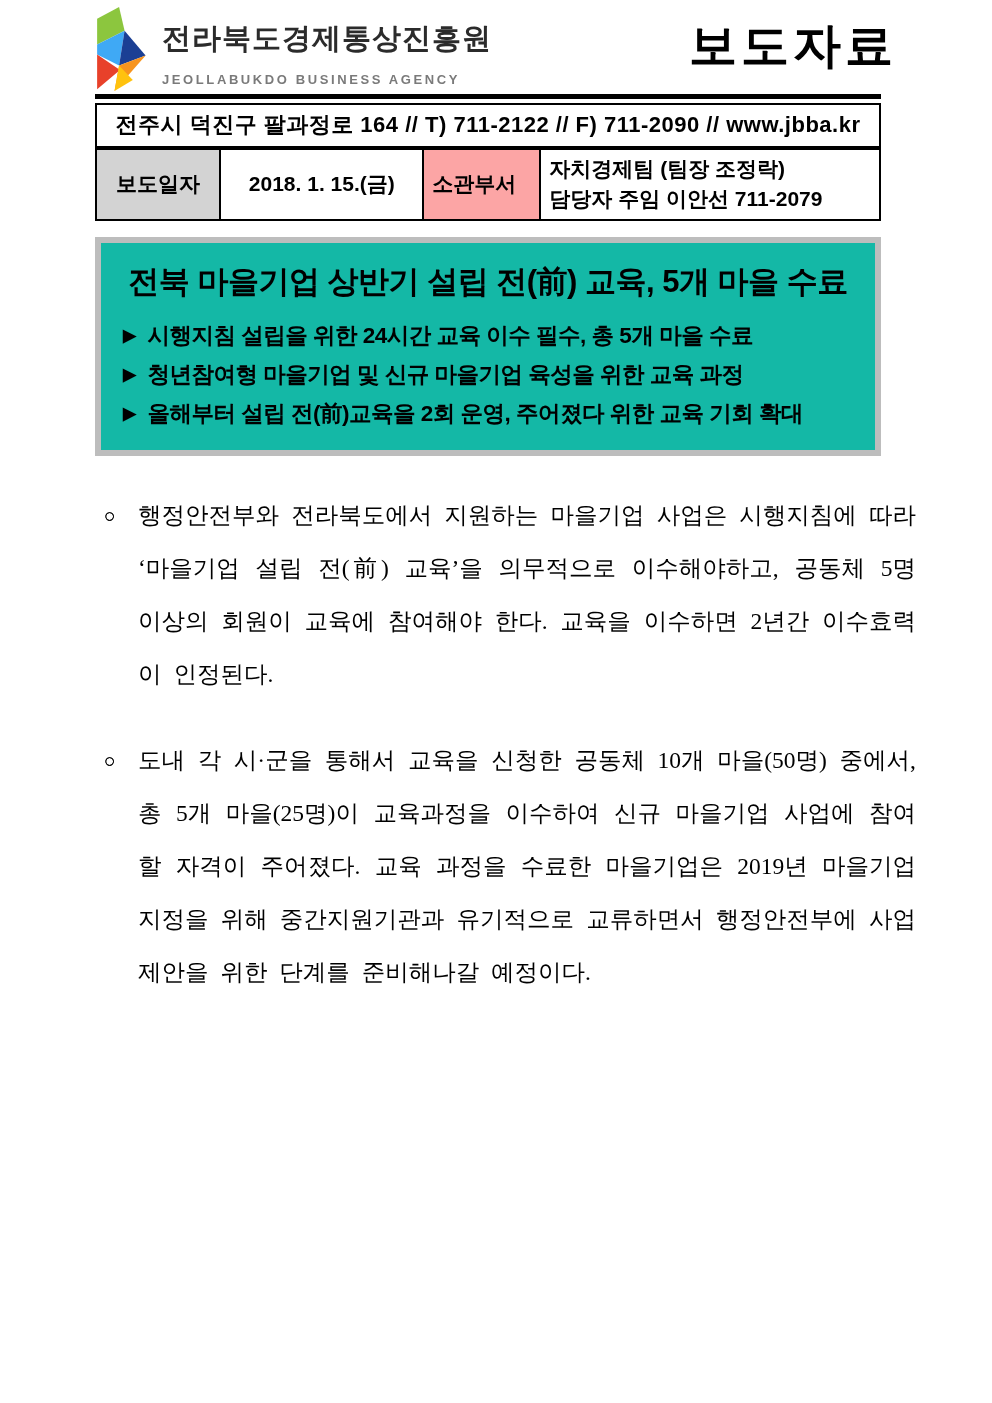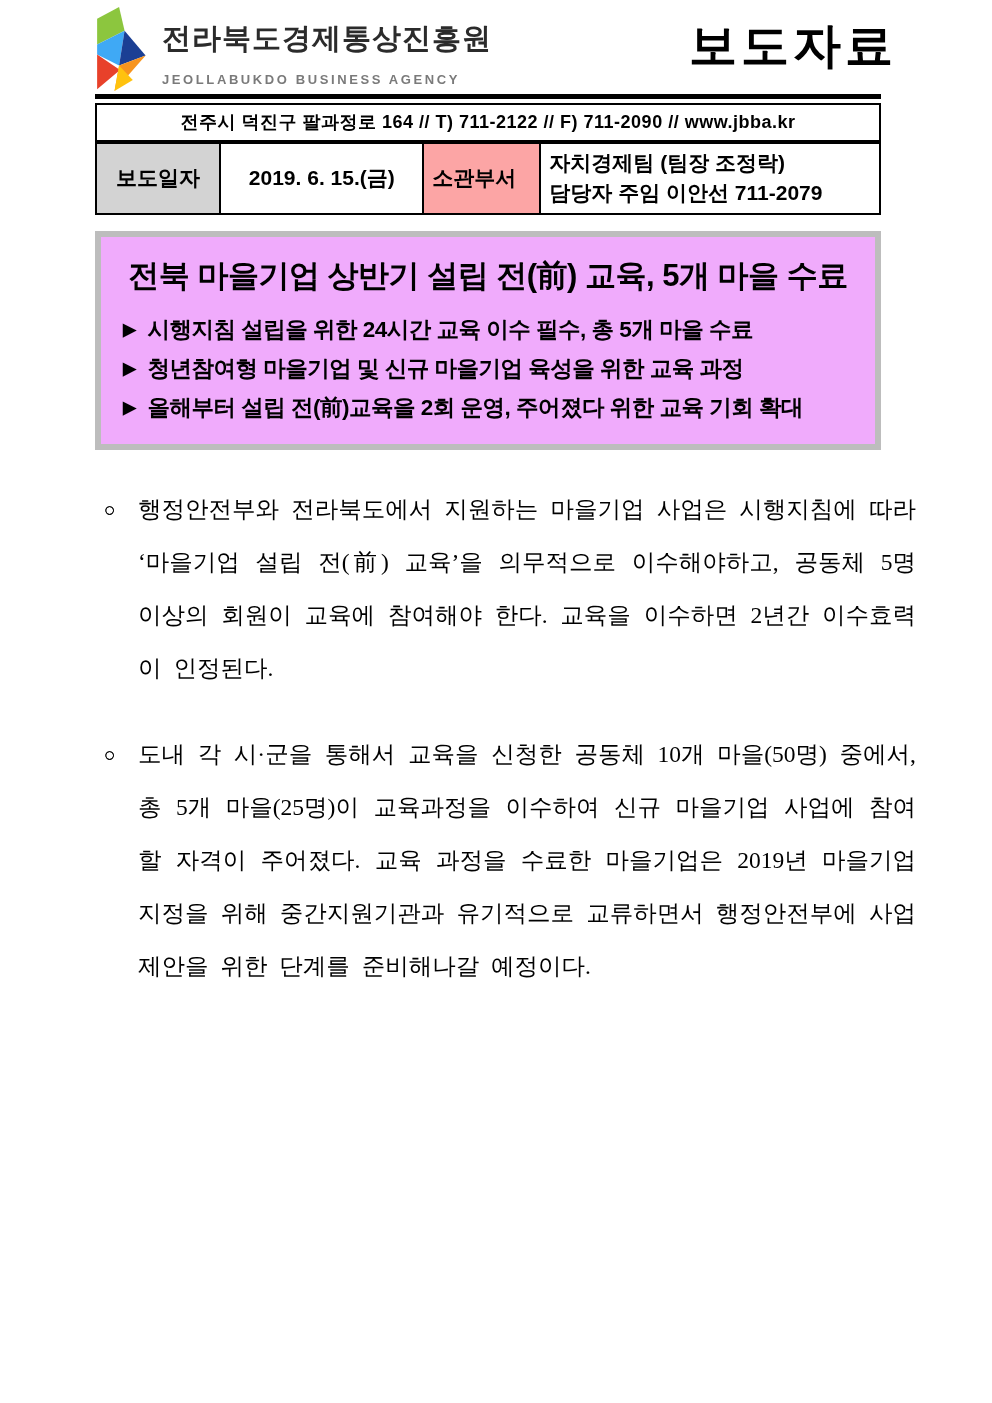--- a/index.html
+++ b/index.html
@@ -31,21 +31,21 @@
     font-size:48px;font-weight:900;letter-spacing:4px;line-height:80px;
     color:#000;
   }
   
   .content{padding:0 111px 0 95px;}
   .top-rule{height:5px;background:#000;margin-top:2px;}
   .addr-table{
     margin-top:4px;
     border:2px solid #000;
     text-align:center;
-    font-size:18px;font-weight:700;letter-spacing:0.5px;
+    font-size:22px;font-weight:700;letter-spacing:0.5px;
     padding:5px 4px 6px 4px;
   }
   .info-table{
     width:100%;
     border-collapse:collapse;
     margin-top:0px;
     table-layout:fixed;
   }
   .info-table td{
     border:2px solid #000;
@@ -58,21 +58,21 @@
     text-align:center;
     width:15%;
   }
   .cell-date{text-align:center;width:26%;}
   .cell-dept-label{background:#fca5a5;text-align:left;width:14%;}
   .cell-contact{width:45%;line-height:1.45;padding-left:12px;}
   
   .headline-box{
     margin-top:16px;
     border:6px solid #bdbdbd;
-    background:#f0abfc;
+    background:#14b8a6;
     padding:14px 16px 16px 16px;
   }
   .headline-title{
     text-align:center;
     font-size:31px;font-weight:900;letter-spacing:-0.5px;
     margin:4px 0 14px 0;
   }
   .headline-bullets{margin:0;padding:0;list-style:none;}
   .headline-bullets li{
     display:flex;align-items:baseline;
@@ -127,21 +127,21 @@
   <div class="content">
 
     <div class="top-rule"></div>
 
     <div class="addr-table">전주시 덕진구 팔과정로 164 // T) 711-2122 // F) 711-2090 //  www.jbba.kr</div>
 
     <table class="info-table">
       <tbody>
           <tr>
         <td class="cell-label">보도일자</td>
-        <td class="cell-date">2019. 6. 15.(금)</td>
+        <td class="cell-date">2018. 1. 15.(금)</td>
         <td class="cell-dept-label">소관부서</td>
         <td class="cell-contact">
           <div>자치경제팀 (팀장 조정락)</div>
           <div>담당자 주임 이안선 711-2079</div>
         </td>
       </tr>
     </tbody>
       </table>
 
     <div class="headline-box">

